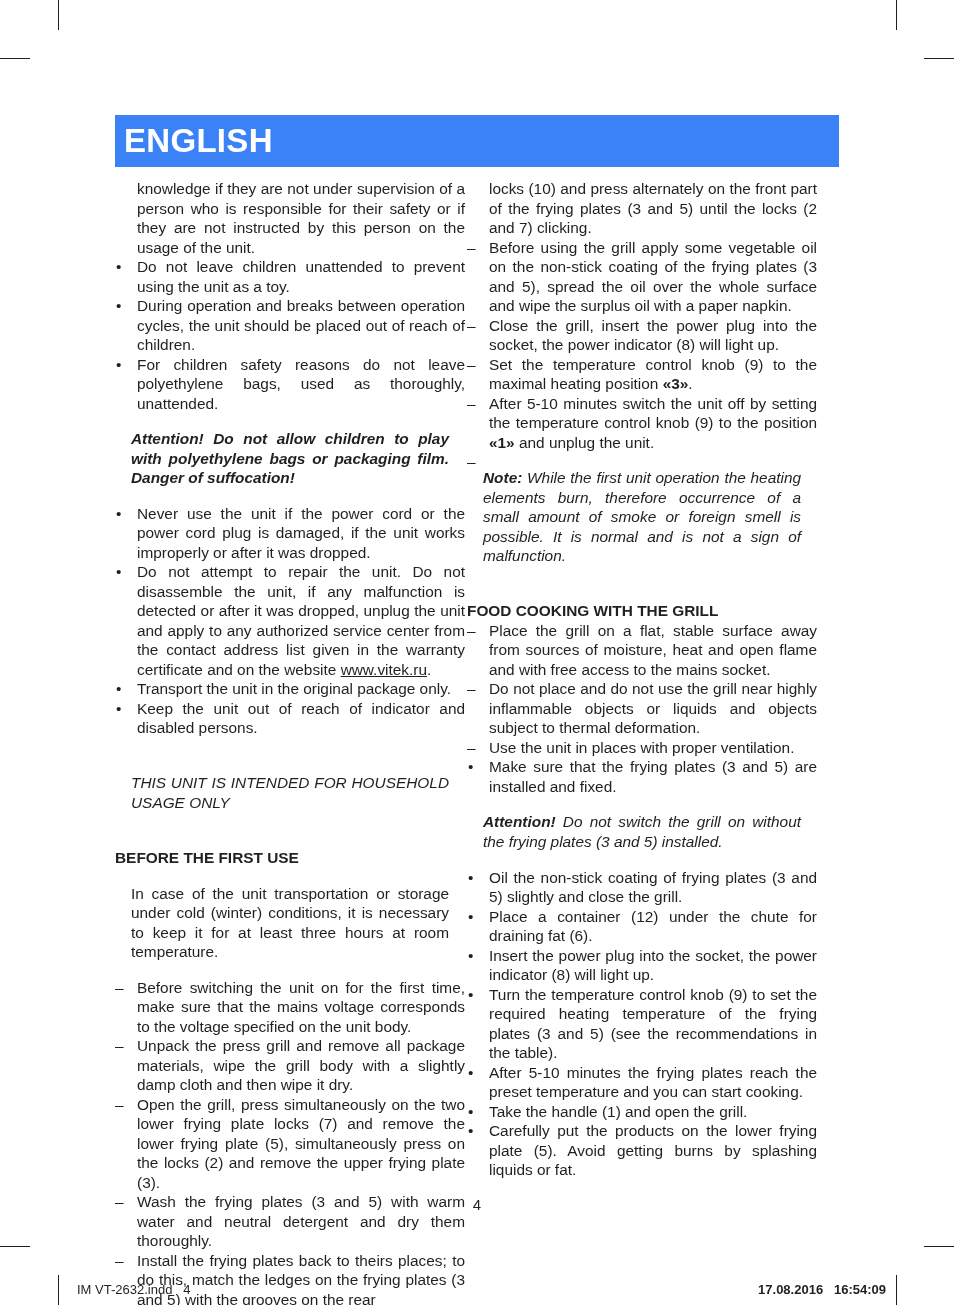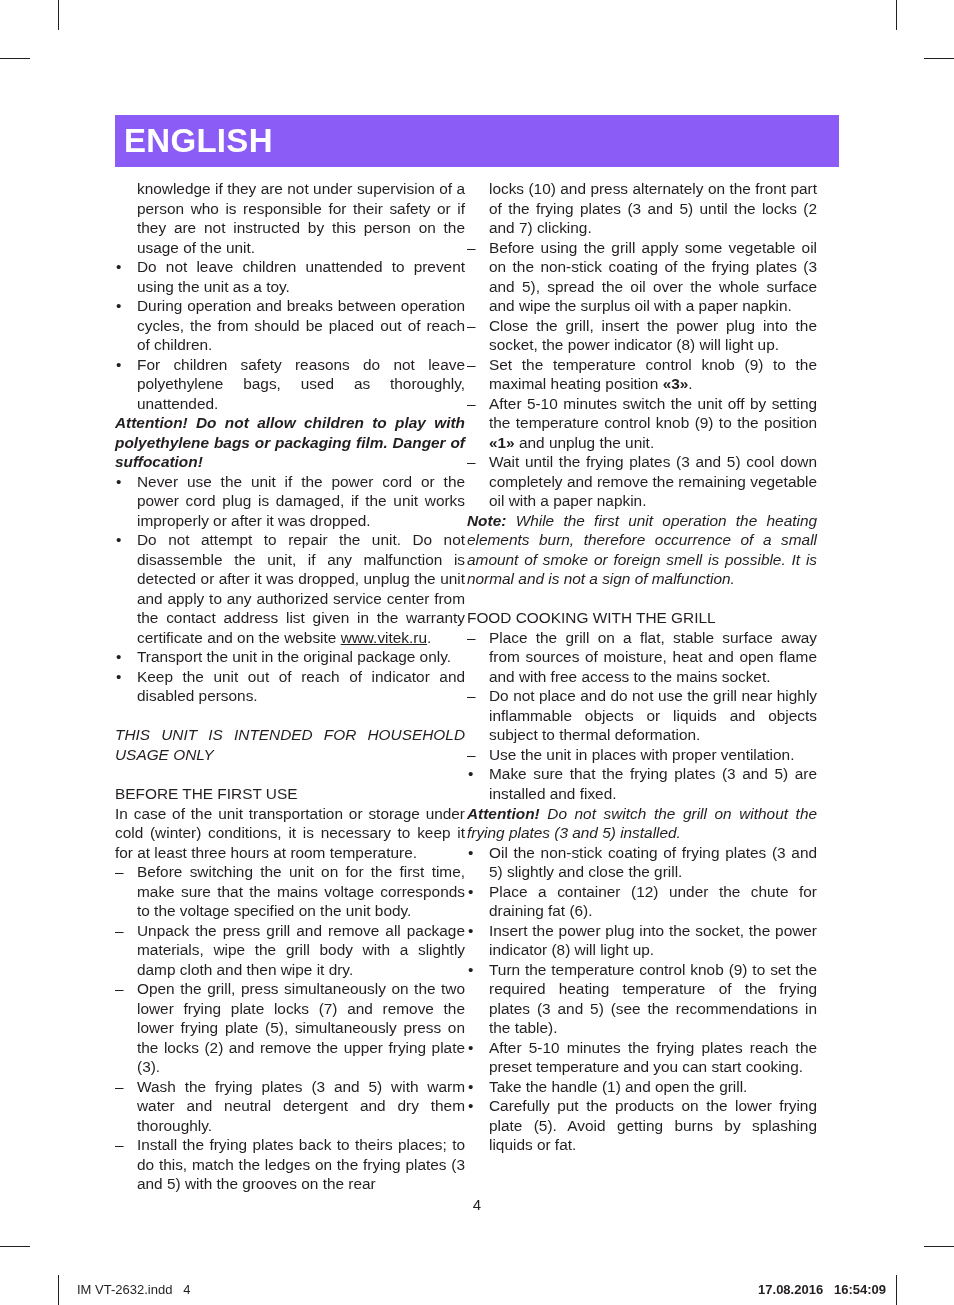--- a/index.html
+++ b/index.html
@@ -1,31 +1,31 @@
 <!DOCTYPE html>
 <html><head>
 <meta charset="utf-8">
 <style>
   html, body { margin:0; padding:0; background:#ffffff; }
   body { width:954px; height:1305px; position:relative; overflow:hidden;
          font-family:"Liberation Sans", sans-serif; color:#231f20; }
   .mark { position:absolute; background:#231f20; }
   .header-bar { position:absolute; left:115px; top:115px; width:724px; height:52px;
-                background:#8b5cf6; }
+                background:#3b82f6; }
   .header-title { position:absolute; left:9px; top:7px; font-size:33px; font-weight:bold;
                   color:#ffffff; letter-spacing:0.3px; line-height:38px; }
   .col { position:absolute; top:179px; width:350px; font-size:15.4px; line-height:19.52px; }
   .col-left { left:115px; }
   .col-right { left:467px; }
-  .p { text-align:justify; margin:0; }
+  .p { text-align:justify; margin:16px; }
   .item { position:relative; padding-left:22px; text-align:justify; }
   .item .marker { position:absolute; left:0; top:0; width:14px; text-align:left; }
   .item.bullet .marker { left:1px; }
   .cont { padding-left:22px; text-align:justify; }
-  .heading { font-weight:normal; }
+  .heading { font-weight:bold; }
   .blank { height:19.52px; }
   .it { font-style:italic; }
   .bi { font-weight:bold; font-style:italic; }
   .b { font-weight:bold; }
   .link { text-decoration:underline; }
   .page-num { position:absolute; left:0; width:954px; top:1196px; text-align:center; font-size:15px; }
   .footer { position:absolute; top:1282px; font-size:13px; font-family:"Liberation Sans", sans-serif; }
   .footer-left { left:77px; }
   .footer-right { right:68px;font-weight:bold; }
 </style>
@@ -47,21 +47,21 @@
 
 <div class="col col-left">
   <div class="cont">knowledge if they are not under supervision of a person who is responsible for their safety or if they are not instructed by this person on the usage of the unit.</div>
 
   <div class="item bullet">
     <span class="marker">•</span>
     <span>Do not leave children unattended to prevent using the unit as a toy.</span>
   </div>
   <div class="item bullet">
     <span class="marker">•</span>
-    <span>During operation and breaks between operation cycles, the from should be placed out of reach of children.</span>
+    <span>During operation and breaks between operation cycles, the unit should be placed out of reach of children.</span>
   </div>
   <div class="item bullet">
     <span class="marker">•</span>
     <span>For children safety reasons do not leave polyethylene bags, used as thoroughly, unattended.</span>
   </div>
 
   <p class="p bi">Attention! Do not allow children to play with polyethylene bags or packaging film. Danger of suffocation!</p>
 
   <div class="item bullet">
     <span class="marker">•</span>
@@ -123,21 +123,20 @@
   <div class="item dash">
     <span class="marker">–</span>
     <span>Set the temperature control knob (9) to the maximal heating position </span><span class="b">«3»</span><span>.</span>
   </div>
   <div class="item dash">
     <span class="marker">–</span>
     <span>After 5-10 minutes switch the unit off by setting the temperature control knob (9) to the position </span><span class="b">«1»</span><span> and unplug the unit.</span>
   </div>
   <div class="item dash">
     <span class="marker">–</span>
-    <span>Wait until the frying plates (3 and 5) cool down completely and remove the remaining vegetable oil with a paper napkin.</span>
   </div>
 
   <p class="p it"><span class="b">Note:</span><span> While the first unit operation the heating elements burn, therefore occurrence of a small amount of smoke or foreign smell is possible. It is normal and is not a sign of malfunction.</span></p>
 
   <div class="blank"></div>
   <div class="heading">FOOD COOKING WITH THE GRILL</div>
 
   <div class="item dash">
     <span class="marker">–</span>
     <span>Place the grill on a flat, stable surface away from sources of moisture, heat and open flame and with free access to the mains socket.</span>

